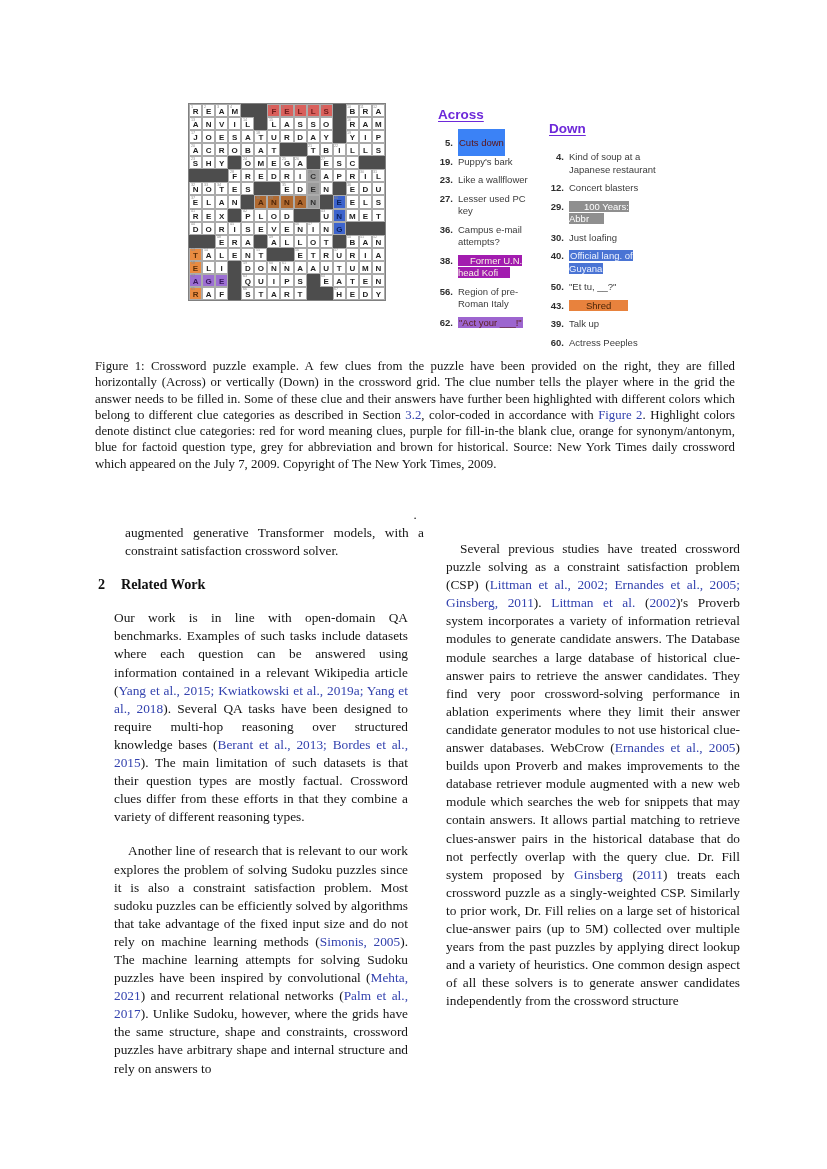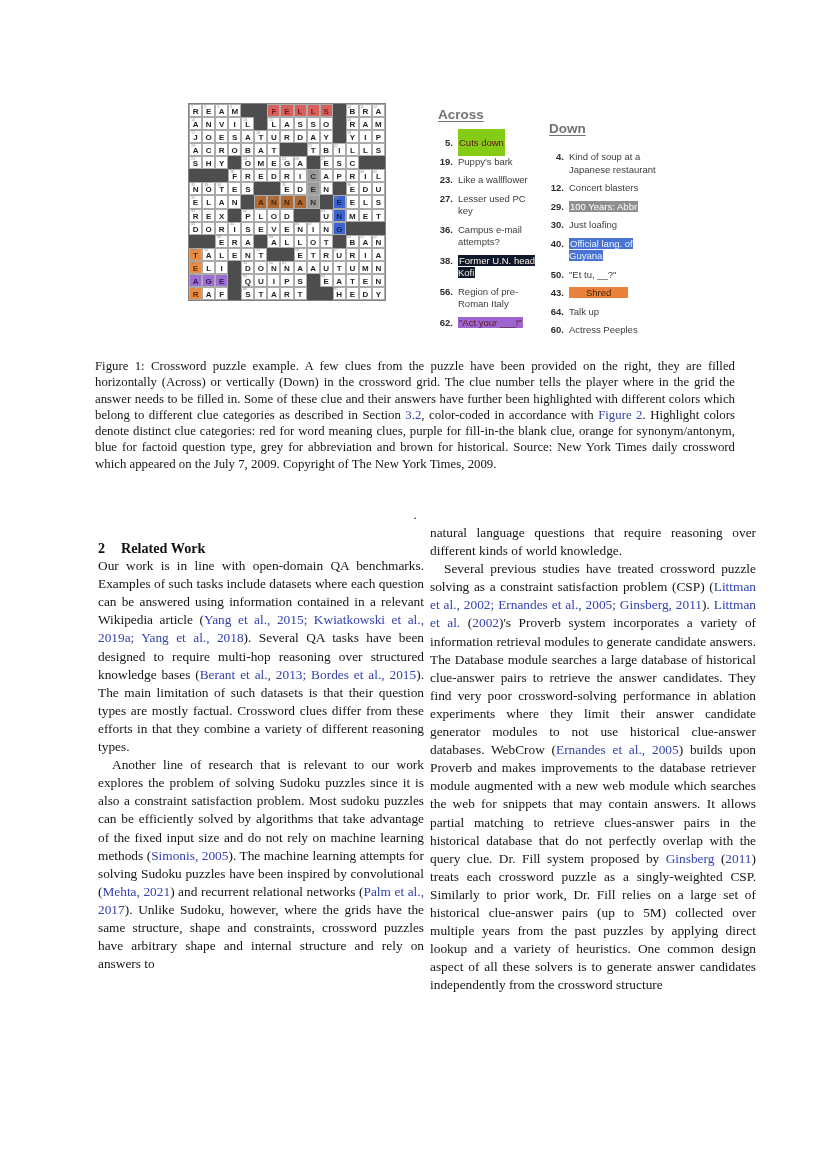--- a/index.html
+++ b/index.html
@@ -13,21 +13,21 @@
   .cell { position:relative; border:0.5px solid #ababab; box-sizing:border-box;
           display:flex; align-items:center; justify-content:center;
           font-family:"Liberation Sans", sans-serif; font-weight:bold; font-size:8px; color:#1f1f1f; }
   .cell.black { background:#4d4d4d; border-color:#4d4d4d; }
   .cell .num { position:absolute; top:-0.5px; left:0.5px; font-weight:normal; color:#8a8a8a;
                font-size:6px; line-height:6px; transform:scale(0.62); transform-origin:0 0; }
   .cell .ltr { margin-top:2px; }
 
   
   .clues { position:absolute; font-family:"Liberation Sans", sans-serif; }
-  .clues .hdr { font-size:13.5px; font-weight:bold; color:#737373; margin:0 0 15px 2px;
+  .clues .hdr { font-size:13.5px; font-weight:bold; color:#6d28d9; margin:0 0 15px 2px;
                 text-decoration:underline; text-underline-offset:2px; }
   .clue { display:flex; margin-bottom:6px; }
   .cnum { font-weight:bold; font-size:9.5px; color:#2e2e2e; min-width:17px; text-align:right;
           flex:none; line-height:12.5px; }
   .ctext { font-size:9.5px; color:#3c3c3c; margin-left:5px; line-height:12.5px; }
   .clues.across .ctext { width:84px; }
   .clues.down .ctext { width:88px; }
 
   
   .caption { position:absolute; left:95px; top:358px; width:640px;
@@ -36,21 +36,21 @@
   .dot { position:absolute; left:95px; top:508px; width:640px; text-align:center;
          font-size:12.8px; color:#161616; }
 
   .col { position:absolute; width:326px; font-size:13.35px; line-height:18.1px;
          text-align:justify; color:#141414; }
   .col.left { left:98px; top:524px; }
   .col.right { left:430px; top:524px; }
   .frag-indent { margin-left:27px; }
   .heading { display:flex; font-weight:bold; font-size:14.2px; color:#111; margin-top:15px; }
   .heading .hnum { width:23px; }
-  p.para { margin:0; }
+  p.para { margin:16px; }
   .mt1 { margin-top:12px; }
   .mt2 { margin-top:15px; }
   .indent { text-indent:14px; }
 </style>
 </head>
 <body>
 
 <div class="page">
 
   <div class="xw">
@@ -720,41 +720,41 @@
       <div class="cell">
         <span class="ltr">Y</span>
       </div>
     </div>
 
   <div class="clues across" style="left:436px; top:107px; width:108px;">
     <div class="hdr">Across</div>
     <div>
         <div class="clue">
           <span class="cnum">5.</span>
-          <span class="ctext"><span style="background: #84cc16; color: rgb(94, 20, 20); padding: 8px 1px;">Cuts down</span></span>
+          <span class="ctext"><span style="background: #3b82f6; color: rgb(94, 20, 20); padding: 8px 1px;">Cuts down</span></span>
         </div>
         <div class="clue">
           <span class="cnum">19.</span>
           <span class="ctext">Puppy's bark</span>
         </div>
         <div class="clue">
           <span class="cnum">23.</span>
           <span class="ctext">Like a wallflower</span>
         </div>
         <div class="clue">
           <span class="cnum">27.</span>
           <span class="ctext">Lesser used PC key</span>
         </div>
         <div class="clue">
           <span class="cnum">36.</span>
           <span class="ctext">Campus e-mail attempts?</span>
         </div>
         <div class="clue">
           <span class="cnum">38.</span>
-          <span class="ctext"><span style="background: #0f172a; color: rgb(247, 239, 228); padding: 0px 1px;">Former U.N. head Kofi</span></span>
+          <span class="ctext"><span style="background: #a21caf; color: rgb(247, 239, 228); padding: 0px 12px;">Former U.N. head Kofi</span></span>
         </div>
         <div class="clue">
           <span class="cnum">56.</span>
           <span class="ctext">Region of pre-Roman Italy</span>
         </div>
         <div class="clue">
           <span class="cnum">62.</span>
           <span class="ctext"><span style="background: rgb(157, 101, 207); color: rgb(93, 33, 33); padding: 0px 1px;">"Act your ___!"</span></span>
         </div>
       </div>
@@ -766,60 +766,60 @@
         <div class="clue">
           <span class="cnum">4.</span>
           <span class="ctext">Kind of soup at a Japanese restaurant</span>
         </div>
         <div class="clue">
           <span class="cnum">12.</span>
           <span class="ctext">Concert blasters</span>
         </div>
         <div class="clue">
           <span class="cnum">29.</span>
-          <span class="ctext"><span style="background: rgb(143, 143, 143); color: rgb(255, 255, 255); padding: 0px 1px;">100 Years: Abbr</span></span>
+          <span class="ctext"><span style="background: rgb(143, 143, 143); color: rgb(255, 255, 255); padding: 0px 15px;">100 Years: Abbr</span></span>
         </div>
         <div class="clue">
           <span class="cnum">30.</span>
           <span class="ctext">Just loafing</span>
         </div>
         <div class="clue">
           <span class="cnum">40.</span>
           <span class="ctext"><span style="background: rgb(74, 116, 212); color: rgb(238, 242, 255); padding: 0px 1px;">Official lang. of Guyana</span></span>
         </div>
         <div class="clue">
           <span class="cnum">50.</span>
           <span class="ctext">"Et tu, __?"</span>
         </div>
         <div class="clue">
           <span class="cnum">43.</span>
           <span class="ctext"><span style="background: rgb(232, 130, 61); color: rgb(74, 37, 8); padding: 0px 17px;">Shred</span></span>
         </div>
         <div class="clue">
-          <span class="cnum">64.</span>
+          <span class="cnum">39.</span>
           <span class="ctext">Talk up</span>
         </div>
         <div class="clue">
           <span class="cnum">60.</span>
           <span class="ctext">Actress Peeples</span>
         </div>
       </div>
   </div>
 
   <div class="caption"><span>Figure 1: Crossword puzzle example. A few clues from the puzzle have been provided on the right, they are filled horizontally (Across) or vertically (Down) in the crossword grid. The clue number tells the player where in the grid the answer needs to be filled in. Some of these clue and their answers have further been highlighted with different colors which belong to different clue categories as described in Section </span><span class="link">3.2</span><span>, color-coded in accordance with </span><span class="link">Figure 2</span><span>. Highlight colors denote distinct clue categories: red for word meaning clues, purple for fill-in-the blank clue, orange for synonym/antonym, blue for factoid question type, grey for abbreviation and brown for historical. Source: New York Times daily crossword which appeared on the July 7, 2009. Copyright of The New York Times, 2009.</span></div>
 
   <div class="dot">.</div>
 
   <div class="col left">
+    <div class="para frag-indent">augmented generative Transformer models, with a constraint satisfaction crossword solver.</div>
     <div class="heading">
       <span class="hnum">2</span>
       <span>Related Work</span>
     </div>
     <p class="para mt1"><span>Our work is in line with open-domain QA benchmarks. Examples of such tasks include datasets where each question can be answered using information contained in a relevant Wikipedia article (</span><span class="link">Yang et al., 2015; Kwiatkowski et al., 2019a; Yang et al., 2018</span><span>). Several QA tasks have been designed to require multi-hop reasoning over structured knowledge bases (</span><span class="link">Berant et al., 2013; Bordes et al., 2015</span><span>). The main limitation of such datasets is that their question types are mostly factual. Crossword clues differ from these efforts in that they combine a variety of different reasoning types.</span></p>
     <p class="para indent"><span>Another line of research that is relevant to our work explores the problem of solving Sudoku puzzles since it is also a constraint satisfaction problem. Most sudoku puzzles can be efficiently solved by algorithms that take advantage of the fixed input size and do not rely on machine learning methods (</span><span class="link">Simonis, 2005</span><span>). The machine learning attempts for solving Sudoku puzzles have been inspired by convolutional (</span><span class="link">Mehta, 2021</span><span>) and recurrent relational networks (</span><span class="link">Palm et al., 2017</span><span>). Unlike Sudoku, however, where the grids have the same structure, shape and constraints, crossword puzzles have arbitrary shape and internal structure and rely on answers to</span></p>
   </div>
 
   <div class="col right">
-    <div class="para">natural language questions that require reasoning over different kinds of world knowledge.</div>
     <p class="para mt2 indent"><span>Several previous studies have treated crossword puzzle solving as a constraint satisfaction problem (CSP) (</span><span class="link">Littman et al., 2002; Ernandes et al., 2005; Ginsberg, 2011</span><span>). </span><span class="link">Littman et al.</span><span> (</span><span class="link">2002</span><span>)'s Proverb system incorporates a variety of information retrieval modules to generate candidate answers. The Database module searches a large database of historical clue-answer pairs to retrieve the answer candidates. They find very poor crossword-solving performance in ablation experiments where they limit their answer candidate generator modules to not use historical clue-answer databases. WebCrow (</span><span class="link">Ernandes et al., 2005</span><span>) builds upon Proverb and makes improvements to the database retriever module augmented with a new web module which searches the web for snippets that may contain answers. It allows partial matching to retrieve clues-answer pairs in the historical database that do not perfectly overlap with the query clue. Dr. Fill system proposed by </span><span class="link">Ginsberg</span><span> (</span><span class="link">2011</span><span>) treats each crossword puzzle as a singly-weighted CSP. Similarly to prior work, Dr. Fill relies on a large set of historical clue-answer pairs (up to 5M) collected over multiple years from the past puzzles by applying direct lookup and a variety of heuristics. One common design aspect of all these solvers is to generate answer candidates independently from the crossword structure</span></p>
   </div>
 
 </div>
 
 </body></html>

